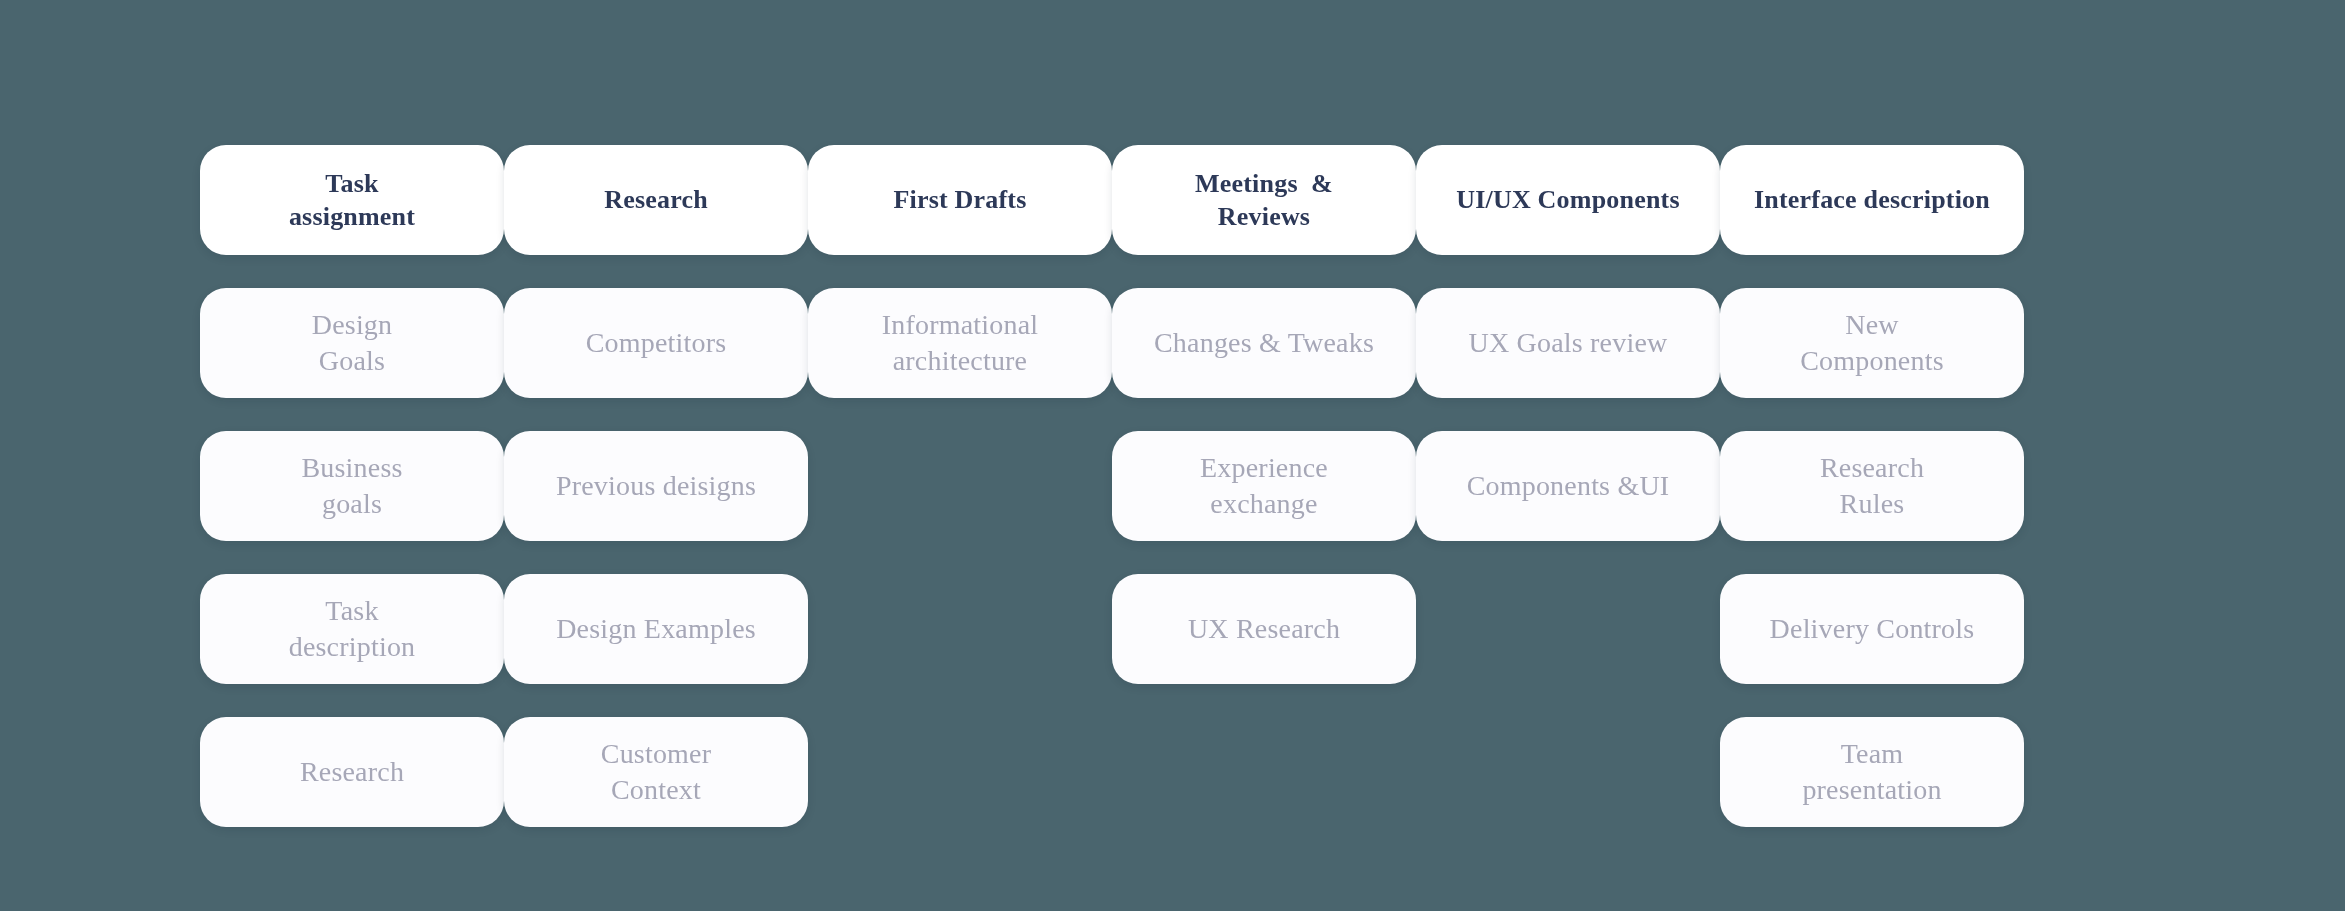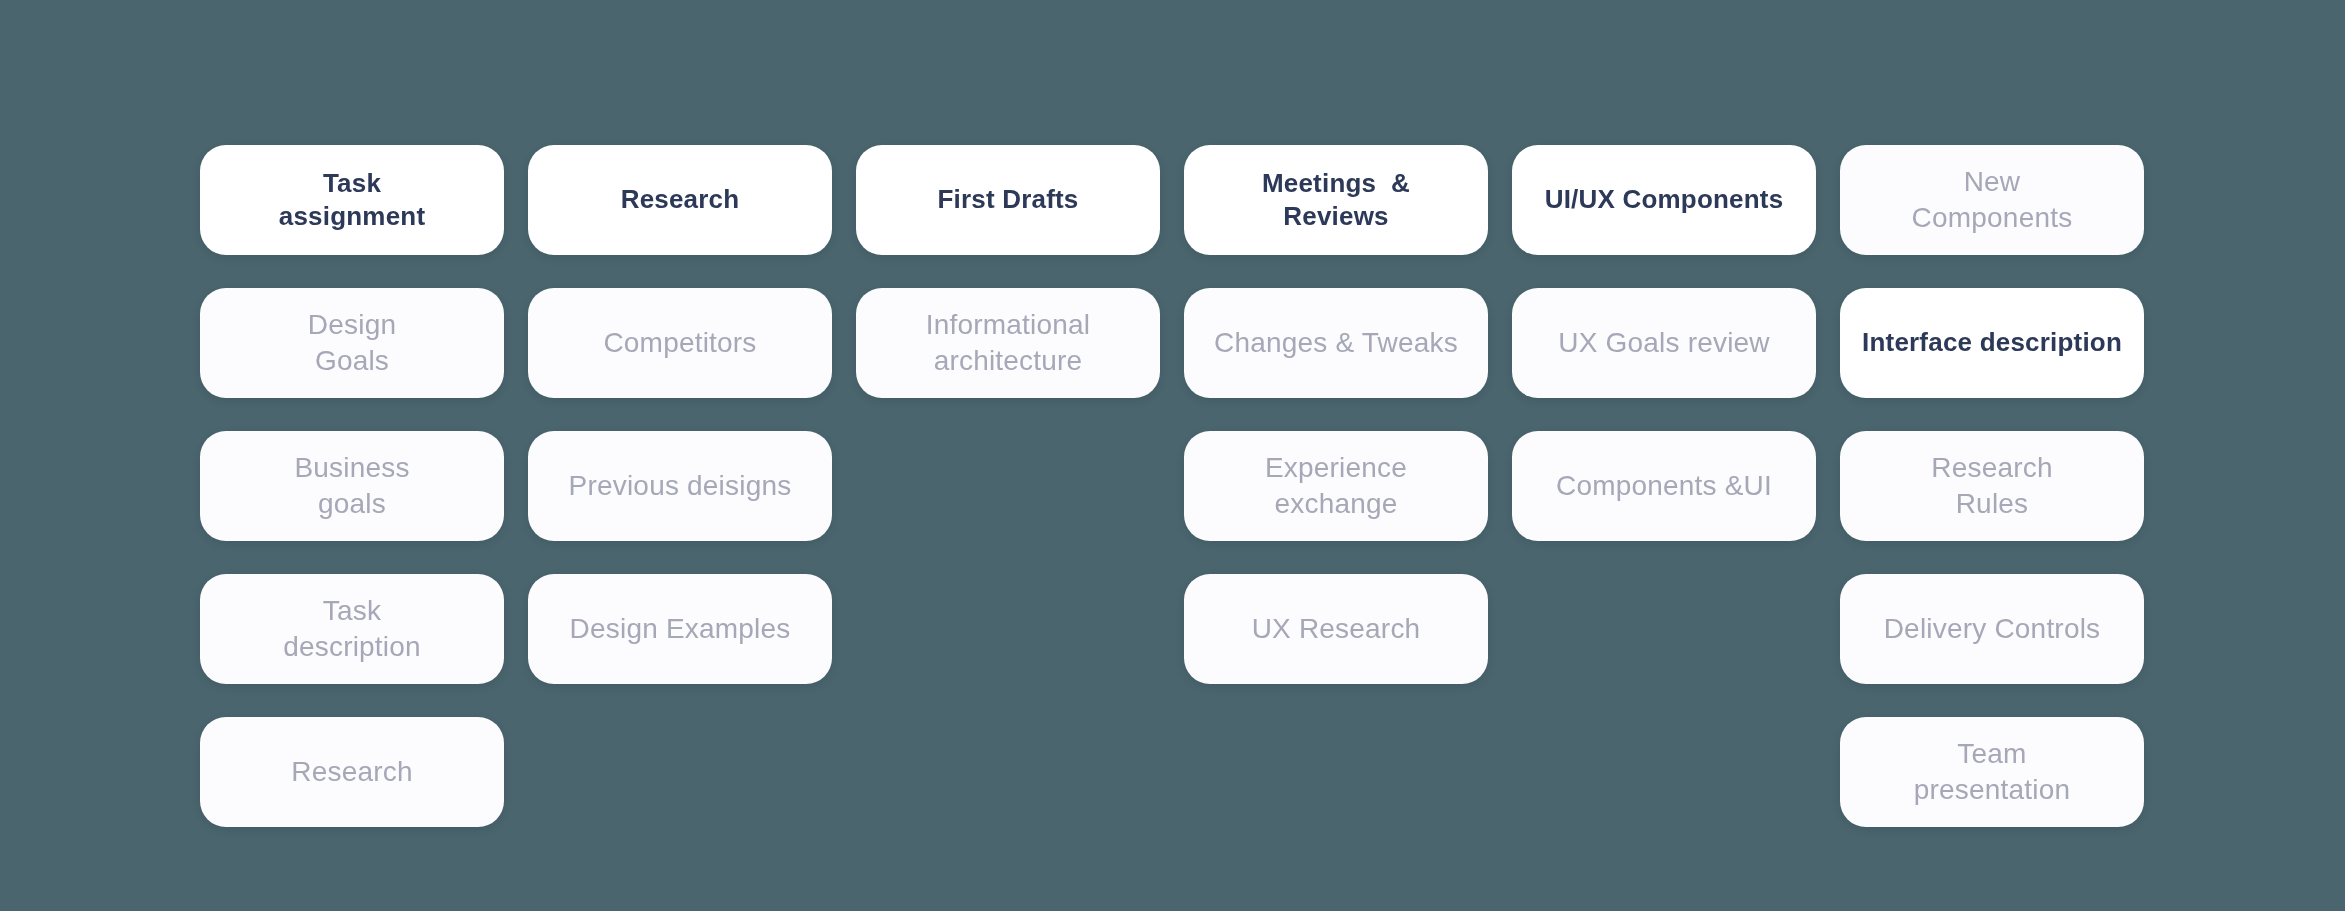--- a/index.html
+++ b/index.html
@@ -12,21 +12,21 @@
     background: #4A656E;
     overflow: hidden;
     font-family: "Liberation Sans", sans-serif;
     position: relative;
   }
   .board {
     position: absolute;
     left: 200px;
     top: 145px;
     display: flex;
-    gap: 24px;
+    font-family: Liberation Serif, serif;
   }
   .column {
     display: flex;
     flex-direction: column;
     gap: 33px;
     width: 304px;
   }
   .card {
     width: 304px;
     height: 110px;
@@ -95,20 +95,24 @@
     </div>
     <div class="card item">
       <span class="card-label">Competitors</span>
     </div>
     <div class="card item">
       <span class="card-label">Previous deisigns</span>
     </div>
     <div class="card item">
       <span class="card-label">Design Examples</span>
     </div>
+    <div class="card item">
+      <span class="card-label">Customer
+Context</span>
+    </div>
   </div>
 
   <div class="column">
     <div class="card header">
       <span class="card-label">First Drafts</span>
     </div>
     <div class="card item">
       <span class="card-label">Informational
 architecture</span>
     </div>
@@ -137,26 +141,26 @@
     </div>
     <div class="card item">
       <span class="card-label">UX Goals review</span>
     </div>
     <div class="card item">
       <span class="card-label">Components &amp;UI</span>
     </div>
   </div>
 
   <div class="column">
+    <div class="card header">
+      <span class="card-label">Interface description</span>
+    </div>
     <div class="card item">
       <span class="card-label">New
 Components</span>
-    </div>
-    <div class="card header">
-      <span class="card-label">Interface description</span>
     </div>
     <div class="card item">
       <span class="card-label">Research
 Rules</span>
     </div>
     <div class="card item">
       <span class="card-label">Delivery Controls</span>
     </div>
     <div class="card item">
       <span class="card-label">Team

